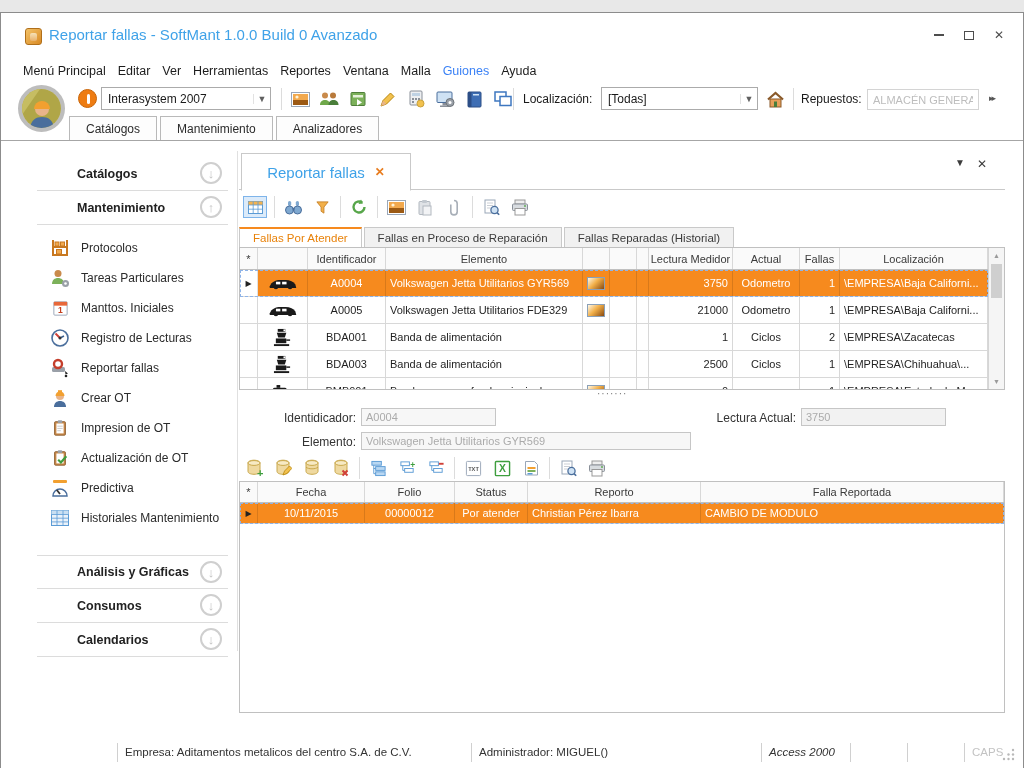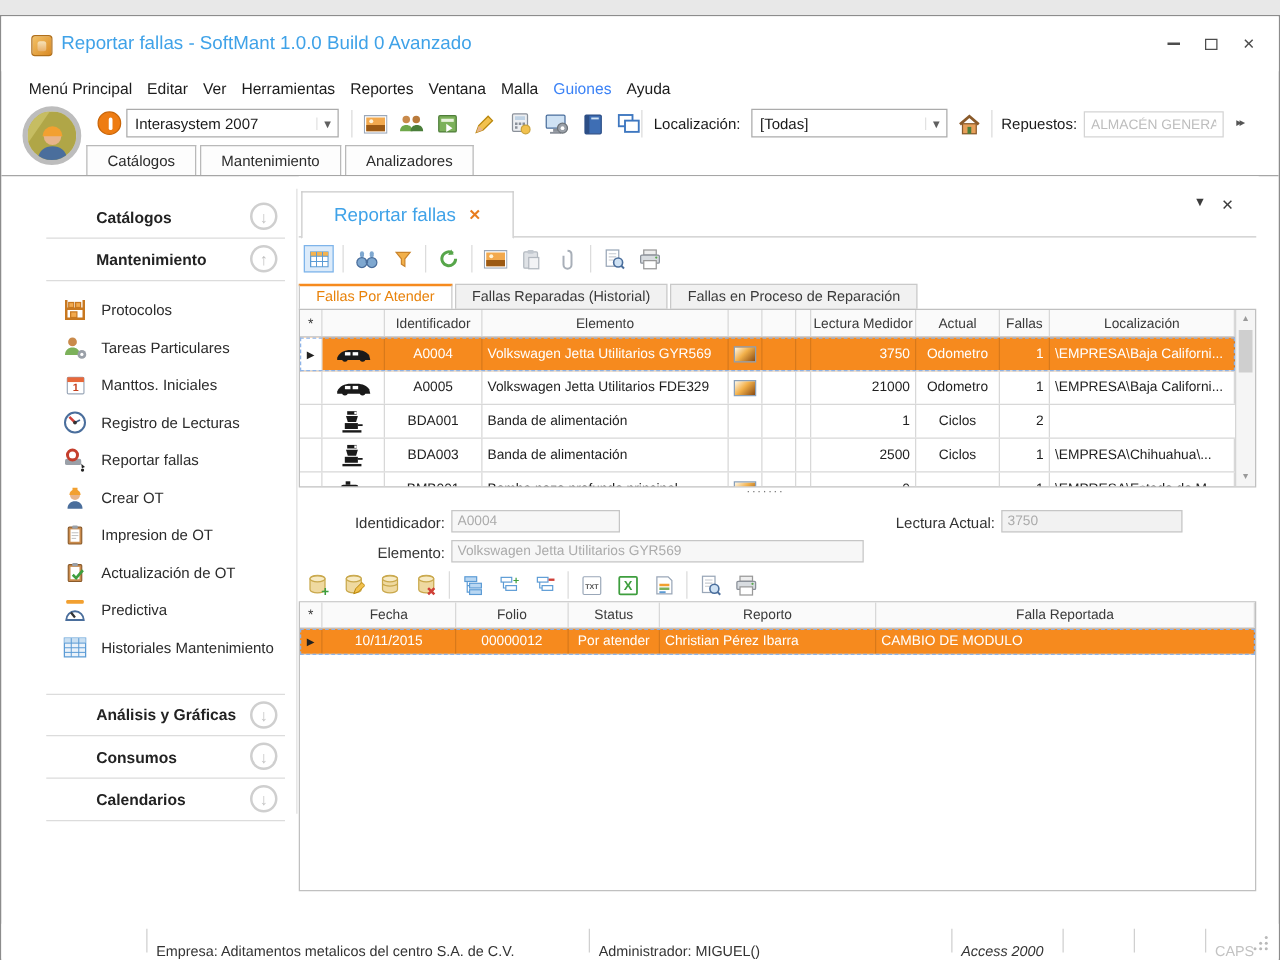--- a/index.html
+++ b/index.html
@@ -133,21 +133,21 @@
   .g2 .ghead { height:21px; }
   .d-m { width:18px; justify-content:center; padding:0; flex:none; }
   .d-fe { width:107px; justify-content:center; flex:none; }
   .d-fo { width:90px; justify-content:center; flex:none; }
   .d-st { width:73px; justify-content:center; flex:none; }
   .d-re { width:173px; flex:none; }
   .d-fa { flex:1; }
 
   
   .statusbar { position:absolute; left:0; top:726px; width:100%; height:28px; background:#fff; }
-  .sbtext { position:absolute; top:17px; font-size:11.5px; color:#333; white-space:nowrap; }
+  .sbtext { position:absolute; top:7px; font-size:11.5px; color:#333; white-space:nowrap; }
   .sbsep { position:absolute; top:4px; width:1px; height:19px; background:#d0d0d0; }
   .caps { color:#c3c3c3; }
   .grip { position:absolute; right:8px; top:9px; }
   svg { display:block; }
 </style>
 </head>
 <body>
 
 <div class="window">
 
@@ -497,22 +497,22 @@
             <rect x="4" y="1" width="10" height="4" fill="#eee" stroke="#999"></rect>
             <rect x="1.5" y="5" width="15" height="6.5" rx="1" fill="#d8dce0" stroke="#8a9099"></rect>
             <rect x="4" y="9.5" width="10" height="6.5" fill="#fff" stroke="#999"></rect>
             <circle cx="14" cy="7" r="0.9" fill="#57a64a"></circle>
           </svg>
       </span>
     </div>
 
     <div class="subtabs">
       <div class="subtab active">Fallas Por Atender</div>
+      <div class="subtab">Fallas en Proceso de Reparación</div>
       <div class="subtab">Fallas Reparadas (Historial)</div>
-      <div class="subtab">Fallas en Proceso de Reparación</div>
     </div>
 
     <div class="grid1 g1">
       <div class="g1inner">
         <div class="grow ghead">
           <div class="cell c-m">*</div>
           <div class="cell c-ic"></div>
           <div class="cell c-id">Identificador</div>
           <div class="cell c-el">Elemento</div>
           <div class="cell c-p1"></div>
@@ -587,20 +587,21 @@
               </svg>
             </div>
           <div class="cell c-id">BDA001</div>
           <div class="cell c-el">Banda de alimentación</div>
           <div class="cell c-p1"></div>
           <div class="cell c-p2"></div>
           <div class="cell c-p3"></div>
           <div class="cell c-lm">1</div>
           <div class="cell c-md">Ciclos</div>
           <div class="cell c-fa">2</div>
+          <div class="cell c-lo">\EMPRESA\Zacatecas</div>
         </div>
 
         <div class="grow">
           <div class="cell c-m"></div>
           <div class="cell c-ic">
               <svg width="19" height="19" viewBox="0 0 20 20">
                 <rect x="5" y="1" width="8" height="3" fill="#1a1a1a"></rect>
                 <rect x="11" y="1.5" width="2" height="2" fill="#fff"></rect>
                 <path d="M4 5h10l-1.5 5H5.5z" fill="#1a1a1a"></path>
                 <rect x="3" y="11" width="11" height="5" fill="#1a1a1a"></rect>

